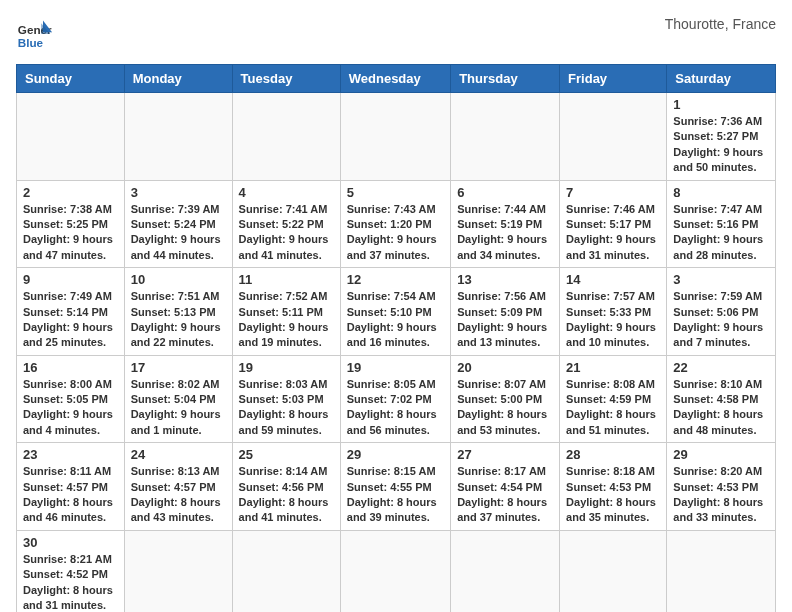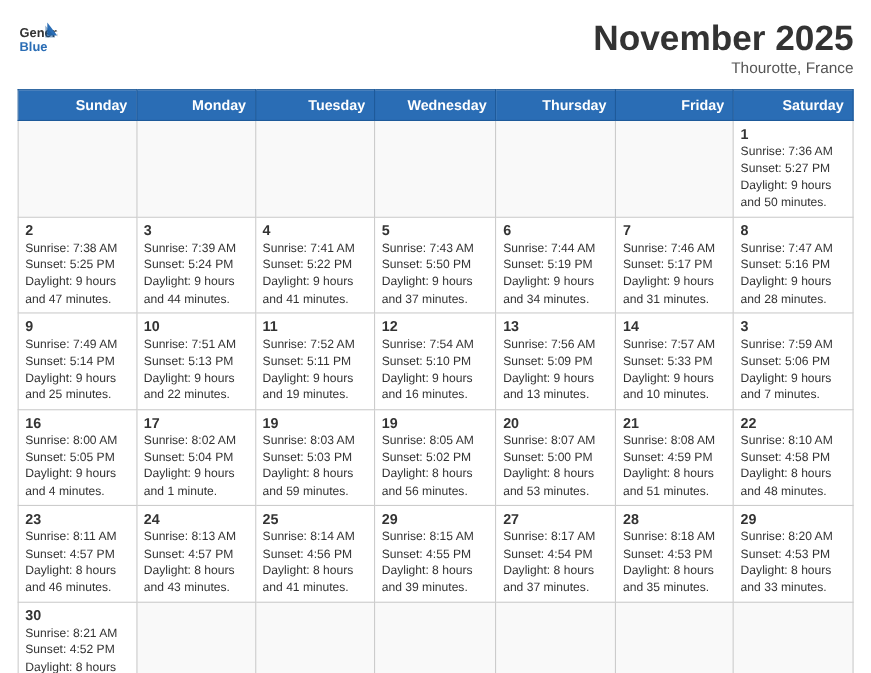--- a/index.html
+++ b/index.html
@@ -41,21 +41,21 @@
       width: 100%;
       border-collapse: collapse;
       border: 1px solid #ccc;
     }
     .calendar th {
       background: #2a6db5;
       color: #fff;
       font-size: 13px;
       font-weight: bold;
       padding: 6px 8px;
-      text-align: right;
+      text-align: left;
       border: 1px solid #1e5a9a;
       margin-top: 41px;
     }
     .calendar td {
       vertical-align: top;
       border: 1px solid #ccc;
       padding: 4px 6px;
       width: 113px;
       min-height: 80px;
       font-size: 11px;
@@ -68,39 +68,39 @@
     .day-number {
       font-size: 13px;
       font-weight: bold;
       display: block;
       margin-bottom: 2px;
     }
     .day-info {
       font-size: 11px;
       line-height: 1.4;
       color: #333;
+      font-weight: bold;
     }
     .calendar tr:last-child td {
       min-height: 60px;
     }
   </style>
 </head>
 <body>
 
 <div class="header-area">
   <div class="logo">
     <svg class="logo-icon" viewBox="0 0 40 40">
       <text x="2" y="20" font-size="13" fill="#333" font-family="Arial" font-weight="bold">General</text>
       <text x="2" y="34" font-size="13" fill="#2a6db5" font-family="Arial" font-weight="bold">Blue</text>
       <polygon points="30,5 40,18 30,18" fill="#2a6db5"></polygon>
       <polygon points="28,8 38,20 28,20" fill="#1a5a9a" opacity="0.5"></polygon>
     </svg>
   </div>
   <div class="title-area">
-    <div class="month-title">November 2025</div>
     <div class="location">Thourotte, France</div>
   </div>
 </div>
 
 <table class="calendar">
   <thead>
     <tr>
     <th>Sunday</th>
         <th>Monday</th>
         <th>Tuesday</th>
@@ -144,21 +144,21 @@
         <td>
           <span class="day-number">4</span>
           <div class="day-info">Sunrise: 7:41 AM
 Sunset: 5:22 PM
 Daylight: 9 hours
 and 41 minutes.</div>
         </td>
         <td>
           <span class="day-number">5</span>
           <div class="day-info">Sunrise: 7:43 AM
-Sunset: 5:50 PM
+Sunset: 1:20 PM
 Daylight: 9 hours
 and 37 minutes.</div>
         </td>
         <td>
           <span class="day-number">6</span>
           <div class="day-info">Sunrise: 7:44 AM
 Sunset: 5:19 PM
 Daylight: 9 hours
 and 34 minutes.</div>
         </td>
@@ -246,21 +246,21 @@
         <td>
           <span class="day-number">19</span>
           <div class="day-info">Sunrise: 8:03 AM
 Sunset: 5:03 PM
 Daylight: 8 hours
 and 59 minutes.</div>
         </td>
         <td>
           <span class="day-number">19</span>
           <div class="day-info">Sunrise: 8:05 AM
-Sunset: 5:02 PM
+Sunset: 7:02 PM
 Daylight: 8 hours
 and 56 minutes.</div>
         </td>
         <td>
           <span class="day-number">20</span>
           <div class="day-info">Sunrise: 8:07 AM
 Sunset: 5:00 PM
 Daylight: 8 hours
 and 53 minutes.</div>
         </td>

